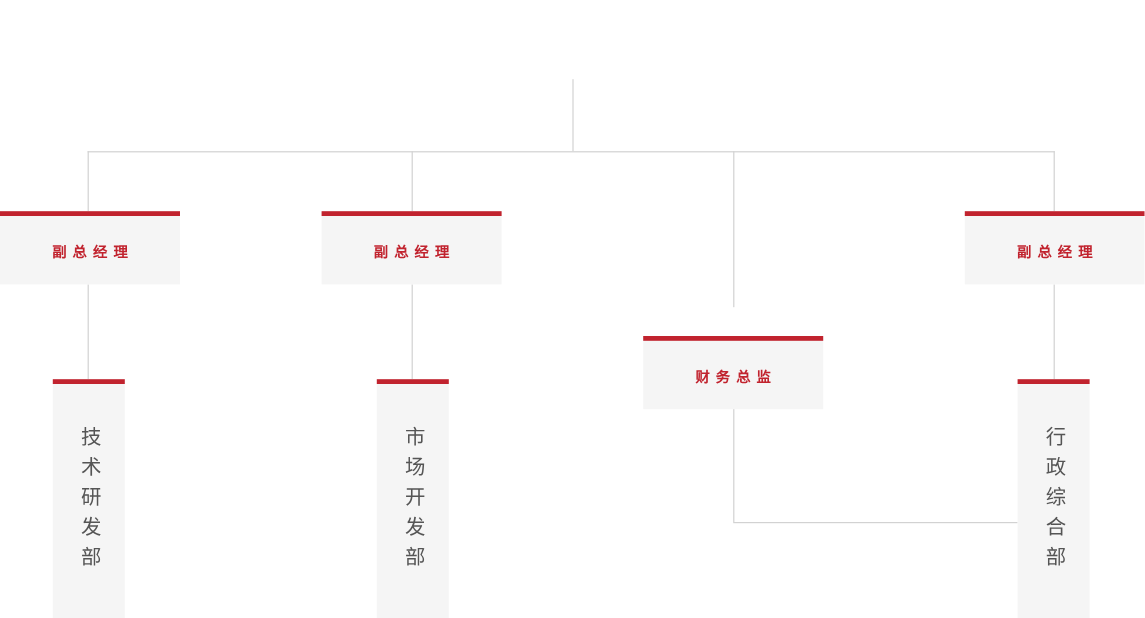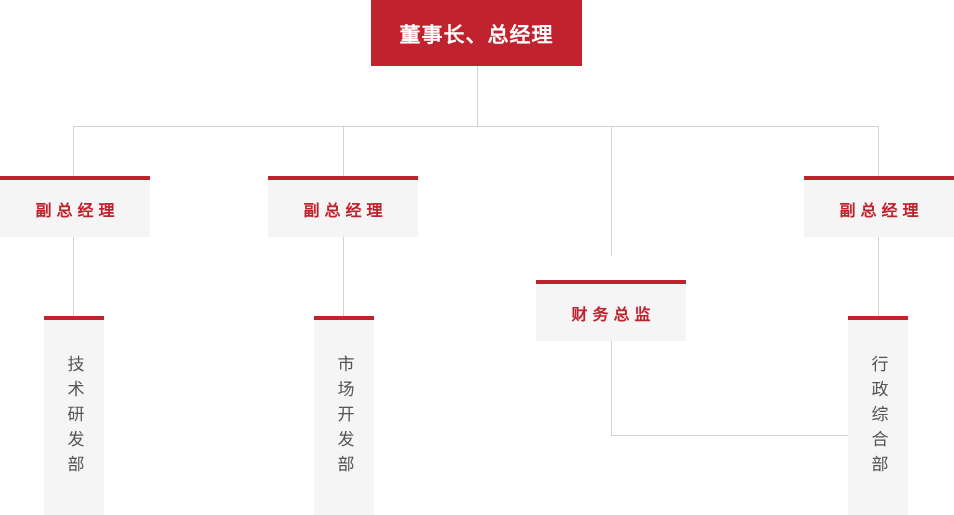--- a/index.html
+++ b/index.html
@@ -33,21 +33,21 @@
     background: var(--accent, #c1232e);
     border-top: none;
     color: var(--root_text, #ffffff);
     font-weight: bold;
     font-size: 21px;
     letter-spacing: 1px;
   }
   .node-mgr {
     color: var(--accent, #c1232e);
     font-weight: bold;
-    font-size: 16px;
+    font-size: 12px;
     letter-spacing: 5px;
   }
   .node-mgr span { margin-left: 5px; } 
   .node-dept {
     color: var(--dept_text, #555555);
     font-size: 17px;
     writing-mode: vertical-rl;
     text-orientation: upright;
     letter-spacing: 8px;
   }
@@ -62,23 +62,20 @@
   <div class="line" style="left:73px; top:126px; width:1px; height:50px;"></div>
   <div class="line" style="left:343px; top:126px; width:1px; height:50px;"></div>
   <div class="line" style="left:611px; top:126px; width:1px; height:130px;"></div>
   <div class="line" style="left:878px; top:126px; width:1px; height:50px;"></div>
   <div class="line" style="left:73px; top:237px; width:1px; height:79px;"></div>
   <div class="line" style="left:343px; top:237px; width:1px; height:79px;"></div>
   <div class="line" style="left:878px; top:237px; width:1px; height:79px;"></div>
   <div class="line" style="left:611px; top:317px; width:1px; height:118px;"></div>
   <div class="line" style="left:611px; top:435px; width:237px; height:1px;"></div>
 
-  <div class="node node-root" style="left:371px; top:0; width:211px; height:66px;">
-    <span>董事长、总经理</span>
-  </div>
 
   <div class="node node-mgr" style="left:0; top:176px; width:150px; height:61px;">
     <span>副总经理</span>
   </div>
   <div class="node node-mgr" style="left:268px; top:176px; width:150px; height:61px;">
     <span>副总经理</span>
   </div>
   <div class="node node-mgr" style="left:536px; top:256px; width:150px; height:61px;margin-top:24px;">
     <span>财务总监</span>
   </div>

